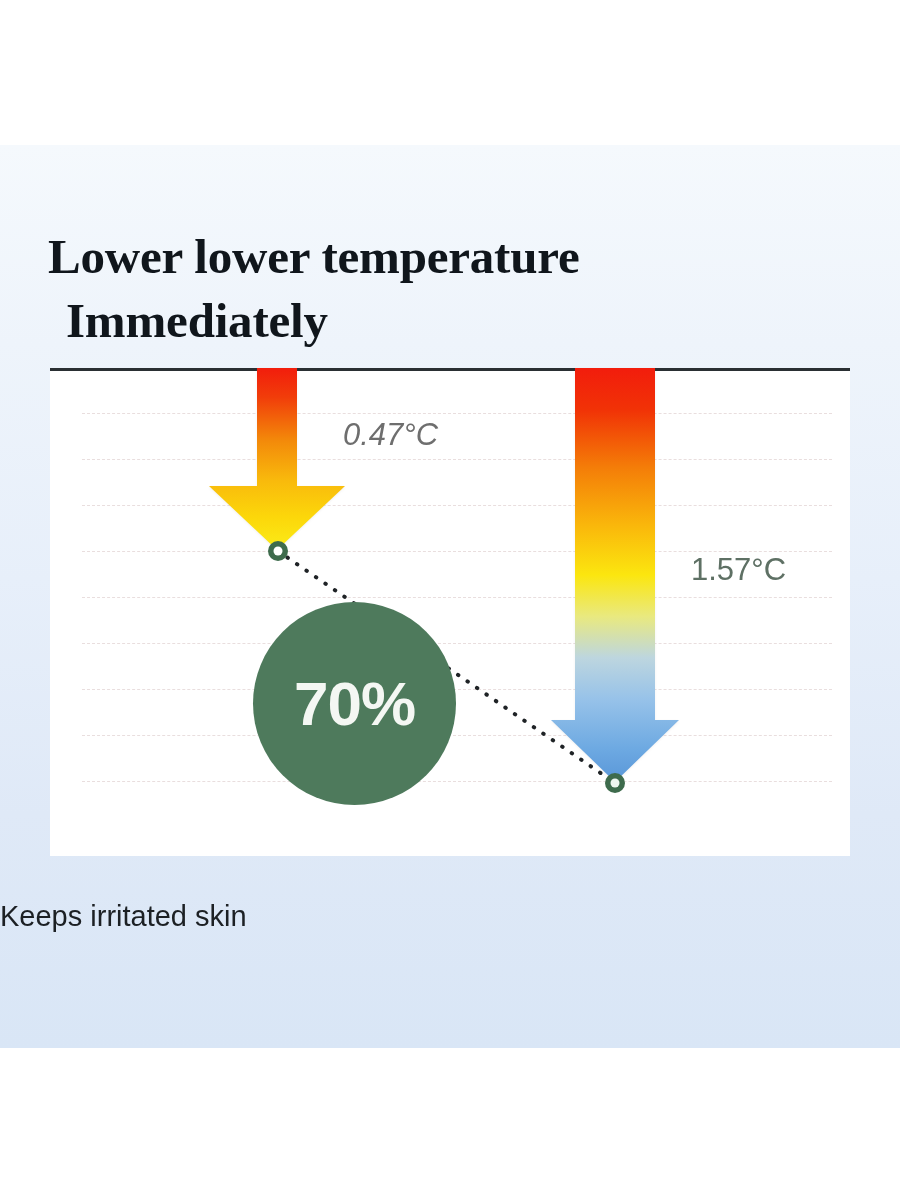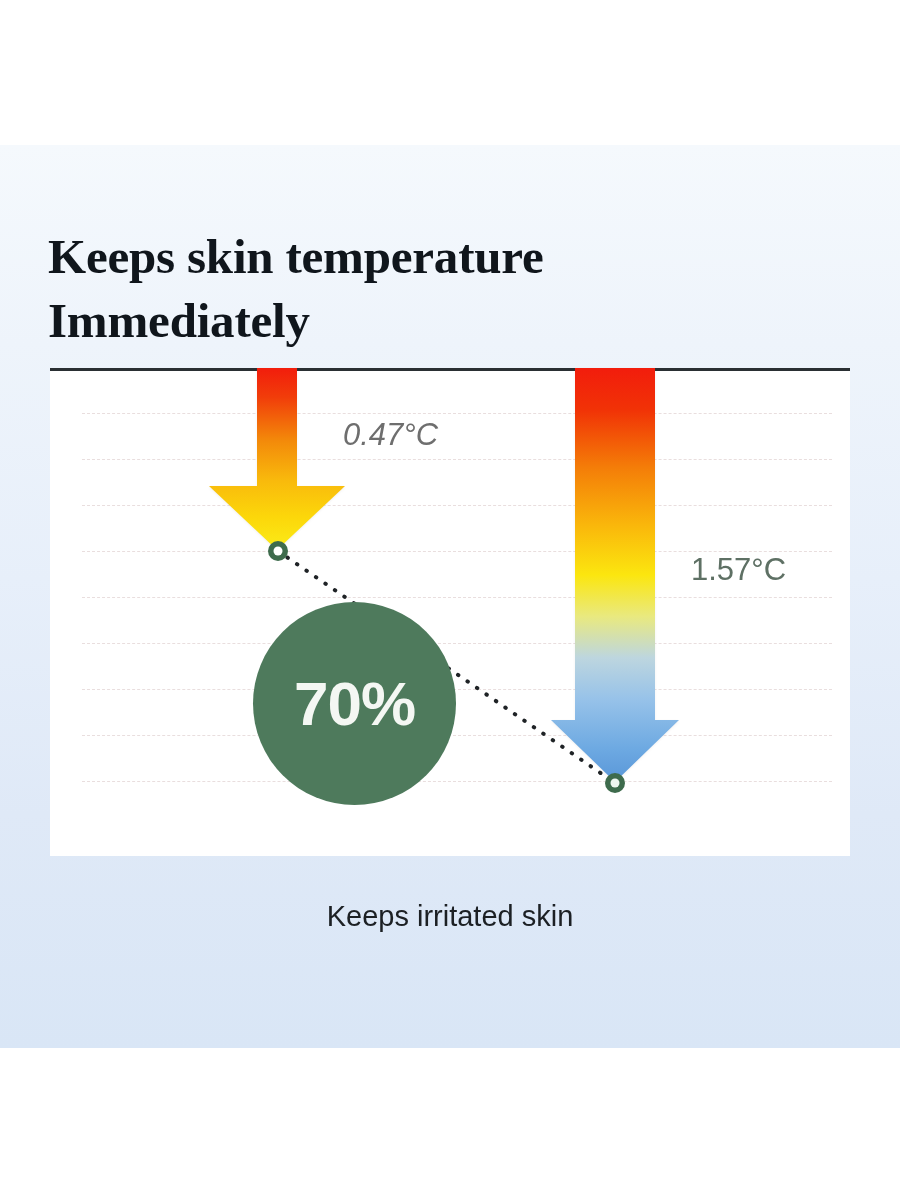--- a/index.html
+++ b/index.html
@@ -42,21 +42,21 @@
     left: 48px;
     top: 192px;
     width: 740px;
     font-family: "Liberation Serif", "DejaVu Serif", serif;
     font-size: 49px;
     line-height: 1.30;
     font-weight: 700;
     color: #10161c;
     letter-spacing: -0.2px;
   }
-  .heading .line2 { display: block; }
+  .heading .line2 { display: block; margin-left: 18px; }
 
   
   .chart-card {
     position: absolute;
     left: 50px;
     top: 368px;
     width: 800px;
     height: 488px;
     background: #ffffff;
     border-top: 3px solid #2a2f33;
@@ -127,40 +127,39 @@
     letter-spacing: -1px;
     line-height: 1;
   }
 
   
   .caption {
     position: absolute;
     left: 0;
     top: 893px;
     width: 900px;
-    text-align: center;
     font-family: "Liberation Sans", sans-serif;
     font-size: 29px;
     line-height: 1.62;
     color: #1c2024;
   }
   .caption .hl {
     color: #4e7a5c;
     font-weight: 700;
   }
 </style>
 </head>
 <body>
 
 <div class="page">
 
   <div class="panel"></div>
 
   <h1 class="heading">
-    <span>Keeps skin temperature</span>
+    <span>Lower lower temperature</span>
     <span class="line2">Immediately</span>
   </h1>
 
   <div class="chart-card">
 
     <div class="grid">
       <div class="gridline" style="top:42px"></div>
       <div class="gridline" style="top:88px"></div>
       <div class="gridline" style="top:134px"></div>
       <div class="gridline" style="top:180px"></div>

